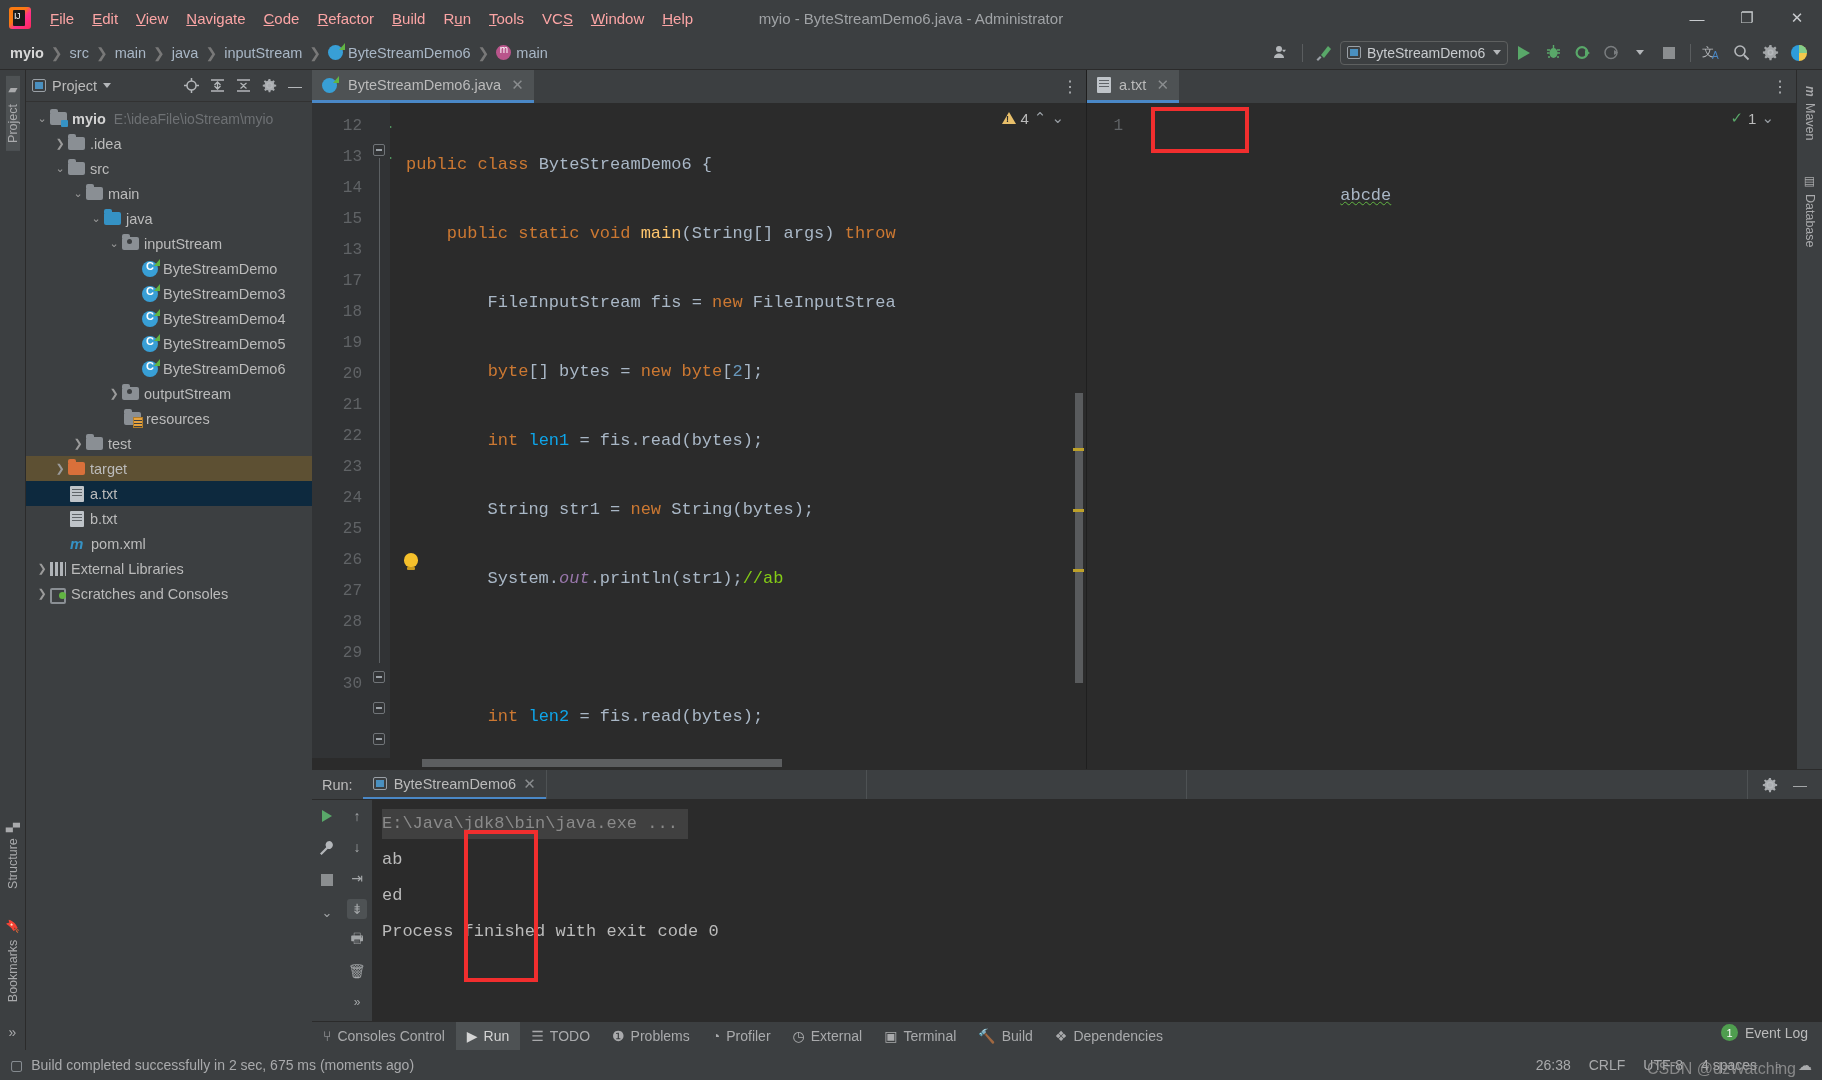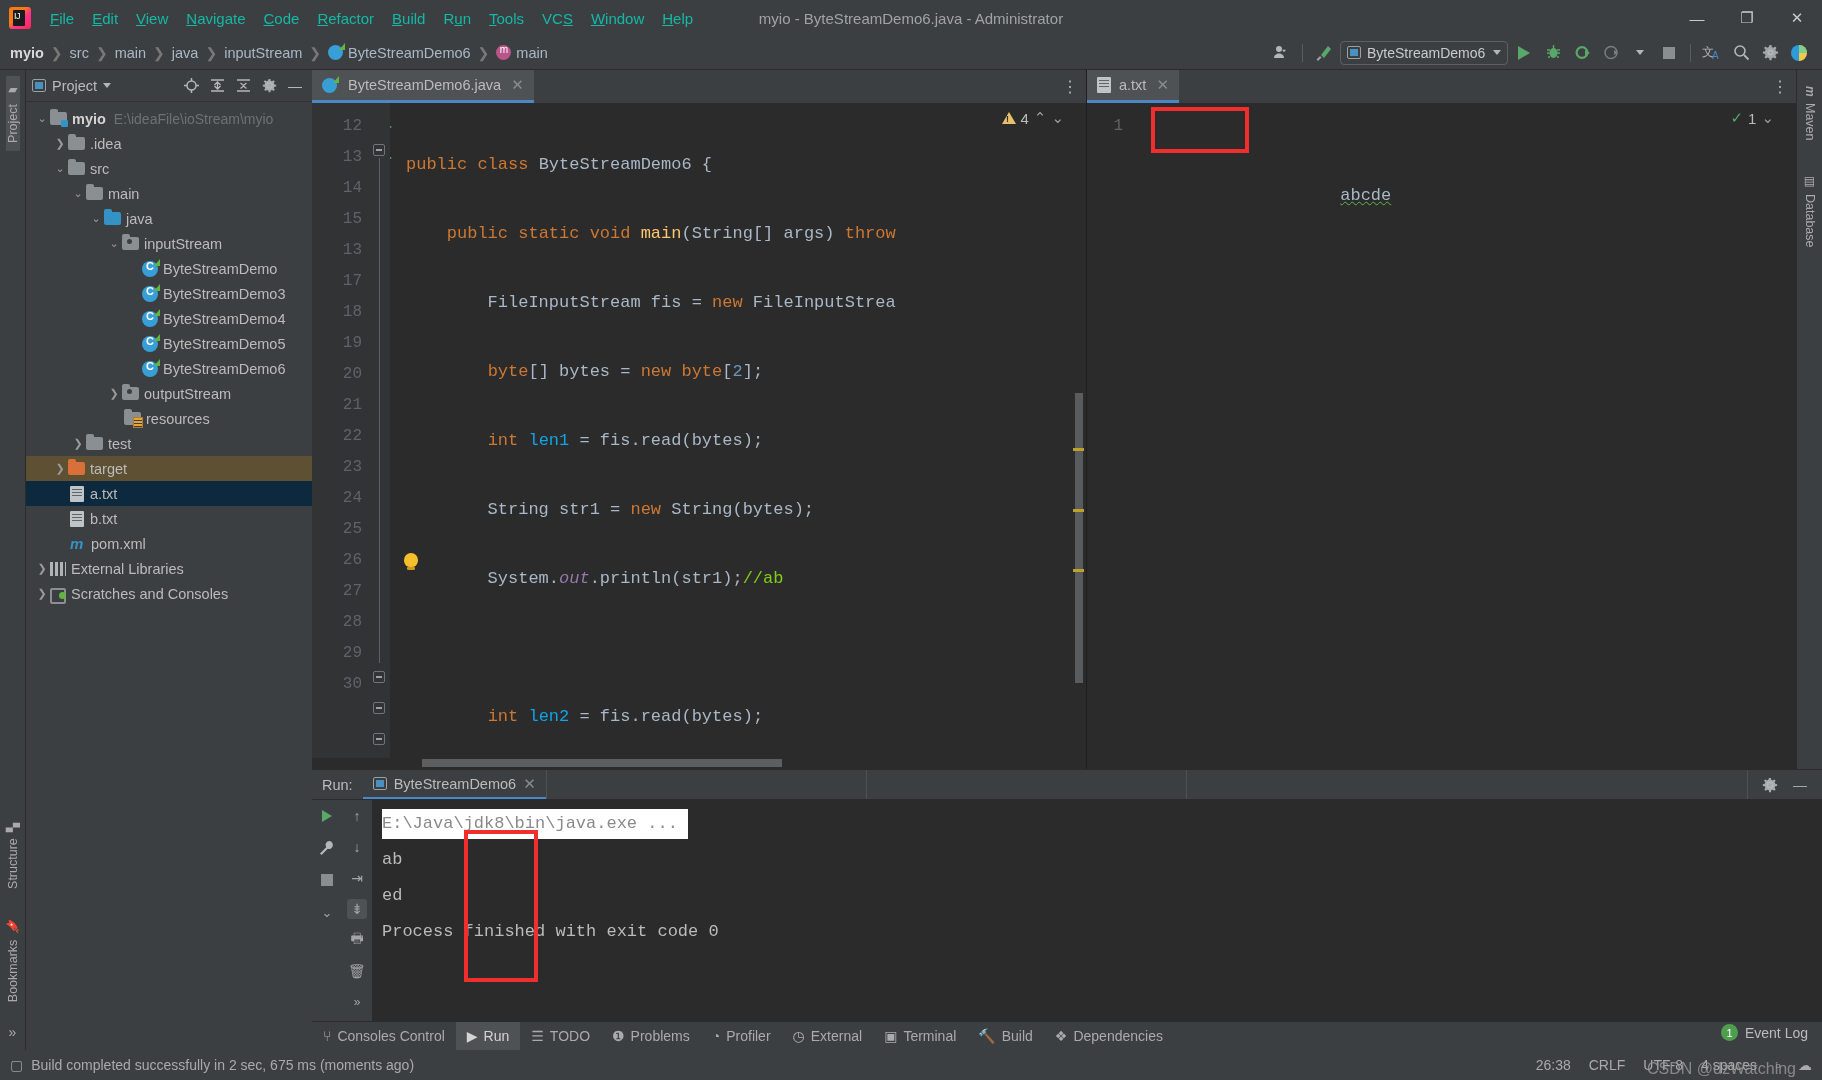--- a/index.html
+++ b/index.html
@@ -24,21 +24,21 @@
   }
   .app-logo::after {
     content: ""; position: absolute; left: 4px; top: 3px; width: 12px; height: 16px;
     background: #1b1b1b; border-radius: 1px;
   }
   .app-logo::before {
     content: "IJ"; position: absolute; z-index: 2; left: 5px; top: 4px;
     font-size: 9px; color: #fff; font-family: "Liberation Sans", sans-serif; letter-spacing: -0.5px;
   }
   .menu-item {
-    padding: 3px 9px; font-size: 15px; color: #14b8a6; cursor: default;
+    padding: 3px 9px; font-size: 15px; color: #fca5a5; cursor: default;
     font-family: "Liberation Sans", sans-serif; white-space: nowrap;
   }
   .menu-item .u { text-decoration: underline; }
   .window-title {
     position: absolute; left: 0; right: 0; text-align: center;
     font-size: 15px; color: #a0a3a6; pointer-events: none;
   }
   .win-ctrls { margin-left: auto; display: flex; align-items: center; z-index: 4; }
   .win-btn {
     width: 50px; height: 36px; display: flex; align-items: center; justify-content: center;
@@ -277,21 +277,21 @@
 
   .rp-body { flex: 1; display: flex; min-height: 0; }
   .rp-gutter1 { width: 30px; background: #3c3f41; display: flex; flex-direction: column; align-items: center; padding-top: 6px; gap: 12px; flex: none; }
   .rp-gutter2 { width: 30px; background: #3c3f41; display: flex; flex-direction: column; align-items: center; padding-top: 6px; gap: 11px; flex: none; }
   .gi { width: 20px; height: 20px; display:flex;align-items:center;justify-content:center;color:#a3a6a8; font-size: 14px; }
   .console {
     flex: 1; background: #2b2b2b; font-family: "Liberation Mono", monospace; font-size: 17px;
     padding: 6px 0 0 10px; position: relative; overflow: hidden; color: #bbbbbb;
   }
   .cline { height: 36px; line-height: 36px; white-space: pre; }
-  .cline.grey { color: #8a8a8a; background: #ffffff; display: inline-block; padding-right: 10px; height: 30px; line-height: 30px; }
+  .cline.grey { color: #8a8a8a; background: #404040; display: inline-block; padding-right: 10px; height: 30px; line-height: 30px; }
 
   
   .toolbarstrip {
     height: 29px; background: #3c3f41; display: flex; align-items: stretch; flex: none;
     border-top: 1px solid #2b2b2b;
   }
   .bt {
     display: flex; align-items: center; gap: 6px; padding: 0 11px; font-size: 14px; color: #a9aaac;
   }
   .bt.active { background: #4e5254; color: #d4d4d4; }

